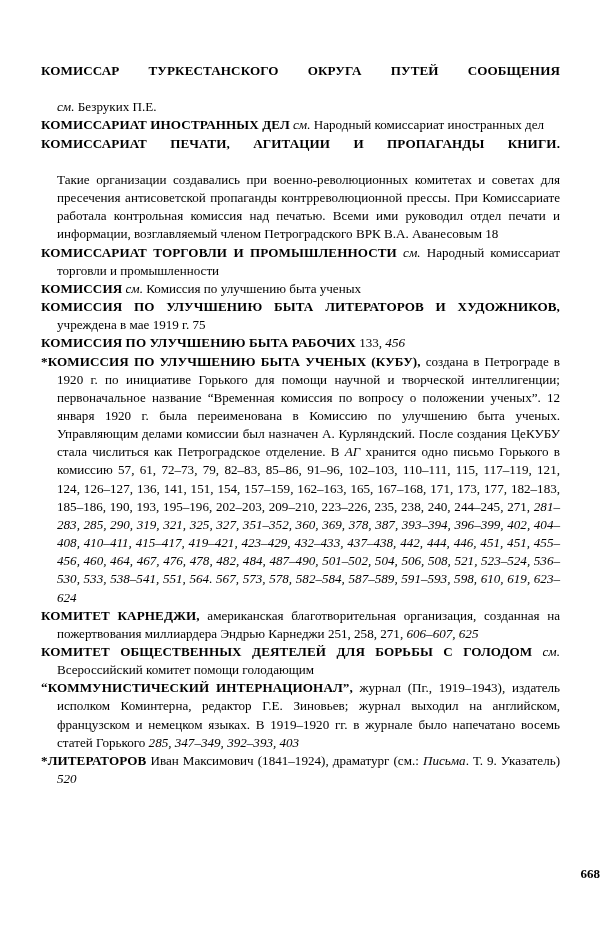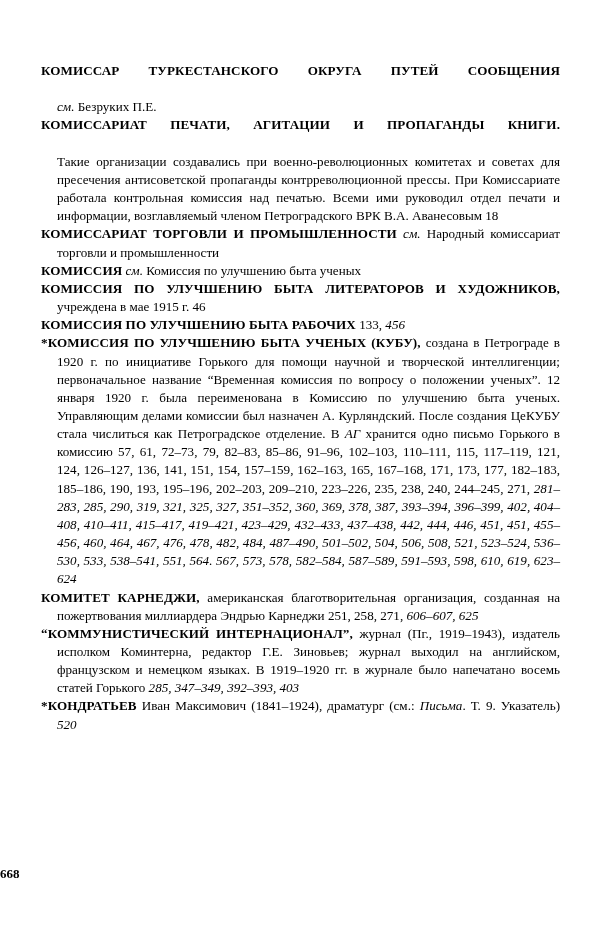--- a/index.html
+++ b/index.html
@@ -67,55 +67,57 @@
     content: "";
     display: inline-block;
     width: 100%;
   }
 
   .folio {
     position: absolute;
     left: 0;
     right: 0;
     top: 866px;
-    text-align: left;
+    text-align: right;
     font-size: 13px;
     font-weight: bold;
     font-family: "Liberation Serif", "DejaVu Serif", serif;
   }
 </style>
 </head>
 <body>
 
 <div class="page">
 
   <div class="text-block">
 
     <p class="entry"><span class="hw spread">КОМИССАР ТУРКЕСТАНСКОГО ОКРУГА ПУТЕЙ СООБЩЕНИЯ</span><span class="see">см.</span><span> Безруких П.Е.</span></p>
 
+    <p class="entry"><span class="hw">КОМИССАРИАТ ИНОСТРАННЫХ ДЕЛ</span> <span class="see">см.</span><span> Народный комиссариат иностранных дел</span></p>
 
     <p class="entry"><span class="hw spread">КОМИССАРИАТ ПЕЧАТИ, АГИТАЦИИ И ПРОПАГАНДЫ КНИГИ.</span><span> Такие организации создавались при военно-революционных комитетах и советах для пресечения антисоветской пропаганды контрреволюционной прессы. При Комиссариате работала контрольная комиссия над печатью. Всеми ими руководил отдел печати и информации, возглавляемый членом Петроградского ВРК В.А. Аванесовым</span><span> 18</span></p>
 
     <p class="entry"><span class="hw spread-inline">КОМИССАРИАТ ТОРГОВЛИ И ПРОМЫШЛЕННОСТИ</span> <span class="see">см.</span><span> Народный комиссариат торговли и промышленности</span></p>
 
     <p class="entry"><span class="hw">КОМИССИЯ</span> <span class="see">см.</span><span> Комиссия по улучшению быта ученых</span></p>
 
-    <p class="entry"><span class="hw">КОМИССИЯ ПО УЛУЧШЕНИЮ БЫТА ЛИТЕРАТОРОВ И ХУДОЖНИКОВ,</span><span> учреждена в мае 1915 г.</span><span> 46</span></p>
+    <p class="entry"><span class="hw">КОМИССИЯ ПО УЛУЧШЕНИЮ БЫТА ЛИТЕРАТОРОВ И ХУДОЖНИКОВ,</span><span> учреждена в мае 1919 г.</span><span> 75</span></p>
 
     <p class="entry"><span class="hw">КОМИССИЯ ПО УЛУЧШЕНИЮ БЫТА РАБОЧИХ</span><span> 133,</span><span class="it"> 456</span></p>
 
     <p class="entry"><span class="hw">*КОМИССИЯ ПО УЛУЧШЕНИЮ БЫТА УЧЕНЫХ (КУБУ),</span><span> создана в Петрограде в 1920 г. по инициативе Горького для помощи научной и творческой интеллигенции; первоначальное название “Временная комиссия по вопросу о положении ученых”. 12 января 1920 г. была переименована в Комиссию по улучшению быта ученых. Управляющим делами комиссии был назначен А. Курляндский. После создания ЦеКУБУ стала числиться как Петроградское отделение. В </span><span class="it">АГ</span><span> хранится одно письмо Горького в комиссию</span><span> 57, 61, 72–73, 79, 82–83, 85–86, 91–96, 102–103, 110–111, 115, 117–119, 121, 124, 126–127, 136, 141, 151, 154, 157–159, 162–163, 165, 167–168, 171, 173, 177, 182–183, 185–186, 190, 193, 195–196, 202–203, 209–210, 223–226, 235, 238, 240, 244–245, 271,</span><span class="it"> 281–283, 285, 290, 319, 321, 325, 327, 351–352, 360, 369, 378, 387, 393–394, 396–399, 402, 404–408, 410–411, 415–417, 419–421, 423–429, 432–433, 437–438, 442, 444, 446, 451, 451, 455–456, 460, 464, 467, 476, 478, 482, 484, 487–490, 501–502, 504, 506, 508, 521, 523–524, 536–530, 533, 538–541, 551, 564. 567, 573, 578, 582–584, 587–589, 591–593, 598, 610, 619, 623–624</span></p>
 
 
     <p class="entry"><span class="hw">КОМИТЕТ КАРНЕДЖИ,</span><span> американская благотворительная организация, созданная на пожертвования миллиардера Эндрью Карнеджи</span><span> 251, 258, 271,</span><span class="it"> 606–607, 625</span></p>
 
+    <p class="entry"><span class="hw">КОМИТЕТ ОБЩЕСТВЕННЫХ ДЕЯТЕЛЕЙ ДЛЯ БОРЬБЫ С ГОЛОДОМ</span> <span class="see">см.</span><span> Всероссийский комитет помощи голодающим</span></p>
 
     <p class="entry"><span class="hw">“КОММУНИСТИЧЕСКИЙ ИНТЕРНАЦИОНАЛ”,</span><span> журнал (Пг., 1919–1943), издатель исполком Коминтерна, редактор Г.Е. Зиновьев; журнал выходил на английском, французском и немецком языках. В 1919–1920 гг. в журнале было напечатано восемь статей Горького</span><span class="it"> 285, 347–349, 392–393, 403</span></p>
 
 
 
-    <p class="entry"><span class="hw">*КОНДРАТЬЕВ</span><span> Иван Максимович (1841–1924), драматург (см.: </span><span class="it">Письма</span><span>. Т. 9. Указатель)</span><span class="it"> 520</span></p>
+    <p class="entry"><span class="hw">*ЛИТЕРАТОРОВ</span><span> Иван Максимович (1841–1924), драматург (см.: </span><span class="it">Письма</span><span>. Т. 9. Указатель)</span><span class="it"> 520</span></p>
 
   </div>
 
   <div class="folio">668</div>
 
 </div>
 
 </body></html>

